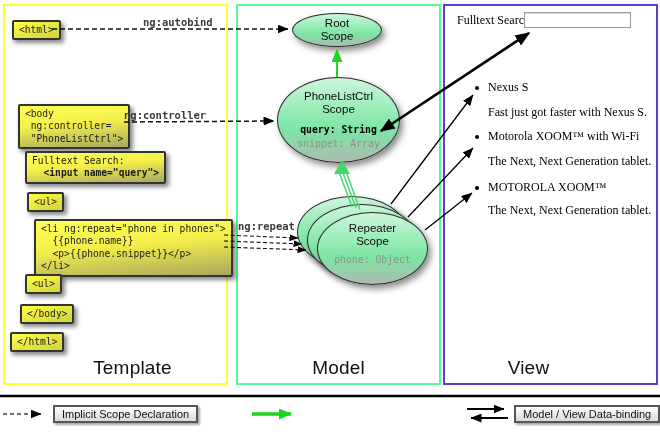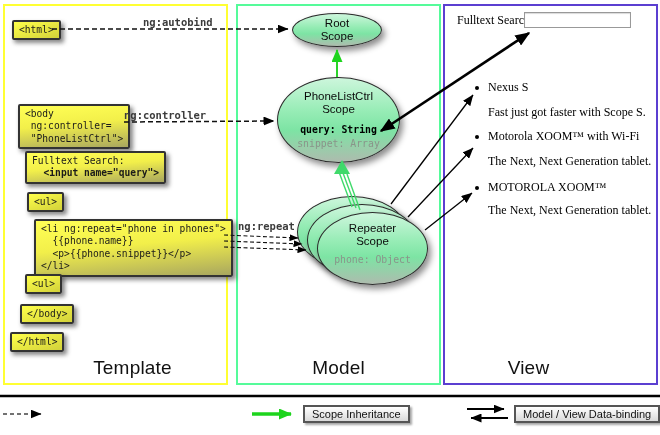--- a/index.html
+++ b/index.html
@@ -115,35 +115,35 @@
     <div class="title">Repeater
 Scope</div>
     <div class="prop dim" style="margin-top:5px;">phone: Object</div>
   </div>
 
   <div class="serif view-search-label">Fulltext Search:</div>
   <input class="view-search-input" readonly="" value="" style="">
 
   <span class="bullet" style="top:86px;"></span>
   <div class="serif view-item-title" style="top:80px;">Nexus S</div>
-  <div class="serif view-item-desc" style="top:105px;">Fast just got faster with Scope S.</div>
+  <div class="serif view-item-desc" style="top:105px;">Fast just got faster with Nexus S.</div>
 
   <span class="bullet" style="top:135px;"></span>
   <div class="serif view-item-title" style="top:129px;">Motorola XOOM™ with Wi-Fi</div>
   <div class="serif view-item-desc" style="top:154px;">The Next, Next Generation tablet.</div>
 
   <span class="bullet" style="top:186px;"></span>
   <div class="serif view-item-title" style="top:180px;">MOTOROLA XOOM™</div>
   <div class="serif view-item-desc" style="top:203px;">The Next, Next Generation tablet.</div>
 
   <div class="col-label t">Template</div>
   <div class="col-label m">Model</div>
   <div class="col-label v">View</div>
 
-  <div class="legendbox" style="left:303px;">Scope Inheritance</div>
+  <div class="legendbox" style="left:53px;">Implicit Scope Declaration</div>
   <div class="legendbox" style="left:514px;">Model / View Data-binding</div>
 
   <svg class="overlay" width="660" height="435" viewBox="0 0 660 435">
     <defs>
       <marker id="ah" markerUnits="userSpaceOnUse" markerWidth="11" markerHeight="9" refX="10.5" refY="4.5" orient="auto">
         <path d="M0,0 L11,4.5 L0,9 z" fill="#000"></path>
       </marker>
       <marker id="ahS" markerUnits="userSpaceOnUse" markerWidth="9" markerHeight="7" refX="8.5" refY="3.5" orient="auto">
         <path d="M0,0 L9,3.5 L0,7 z" fill="#000"></path>
       </marker>

